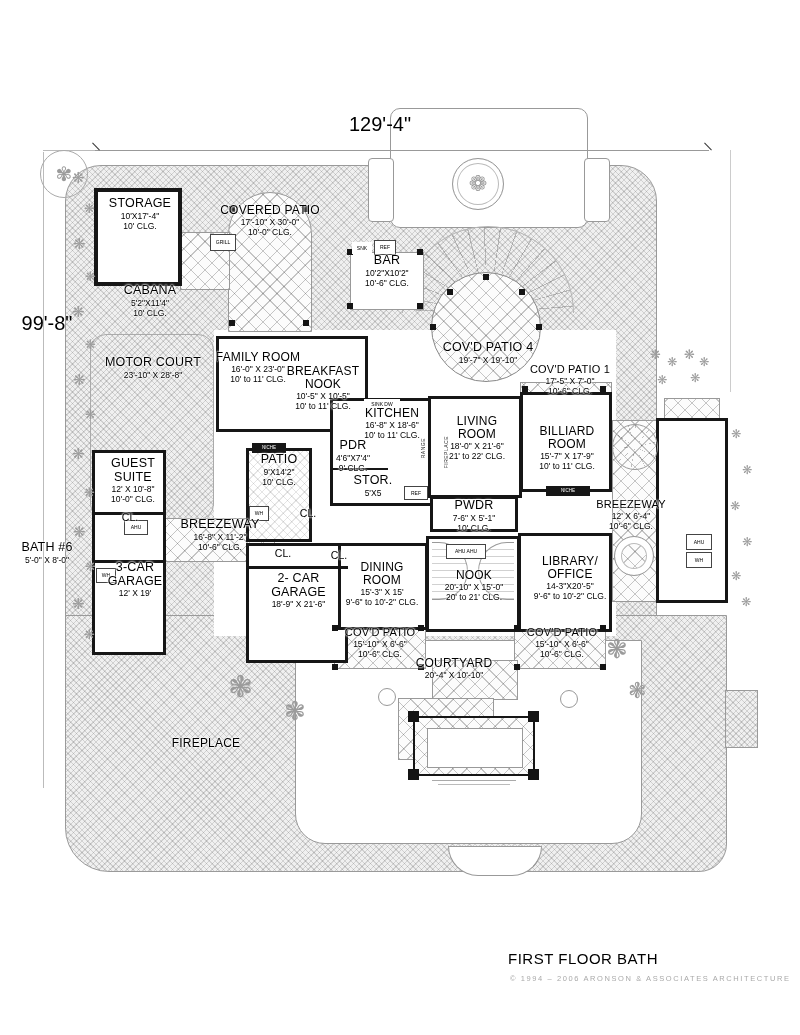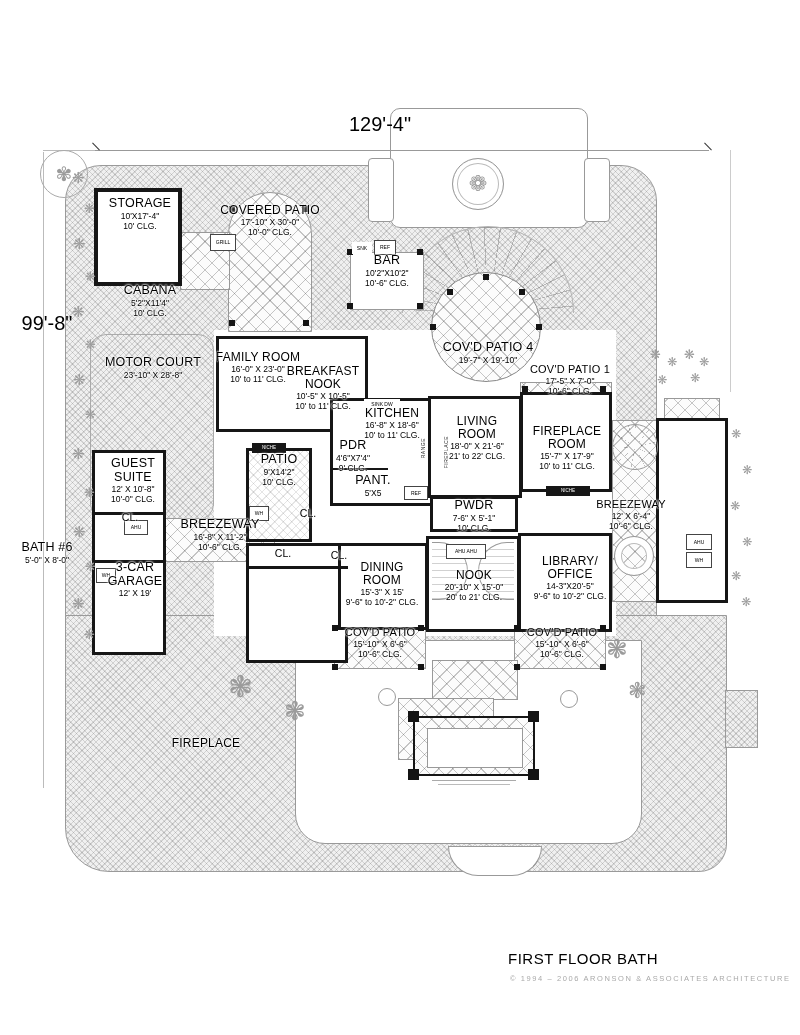--- a/index.html
+++ b/index.html
@@ -227,30 +227,30 @@
     <div class="rn">PDR</div>
     <div class="rd">4'6"X7'4"</div>
     <div class="rd">9' CLG.</div>
   </div>
   <div class="lbl" style="left:243px;top:453px;width:72px">
     <div class="rn">PATIO</div>
     <div class="rd">9'X14'2"</div>
     <div class="rd">10' CLG.</div>
   </div>
   <div class="lbl" style="left:341px;top:474px;width:64px">
-    <div class="rn">PANT.</div>
+    <div class="rn">STOR.</div>
     <div class="rd">5'X5</div>
   </div>
   <div class="lbl" style="left:436px;top:415px;width:82px">
     <div class="rn rn13">LIVING ROOM</div>
     <div class="rd">18'-0" X 21'-6"</div>
     <div class="rd">21' to 22' CLG.</div>
   </div>
   <div class="lbl" style="left:524px;top:425px;width:86px">
-    <div class="rn rn13">FIREPLACE ROOM</div>
+    <div class="rn rn13">BILLIARD ROOM</div>
     <div class="rd">15'-7" X 17'-9"</div>
     <div class="rd">10' to 11' CLG.</div>
   </div>
   <div class="lbl" style="left:102px;top:457px;width:62px">
     <div class="rn">GUEST SUITE</div>
     <div class="rd">12' X 10'-8"</div>
     <div class="rd">10'-0" CLG.</div>
   </div>
   <div class="lbl" style="left:162px;top:518px;width:116px">
     <div class="rn">BREEZEWAY</div>
@@ -258,20 +258,24 @@
     <div class="rd">10'-6" CLG.</div>
   </div>
   <div class="lbl" style="left:8px;top:541px;width:78px">
     <div class="rn">BATH #6</div>
     <div class="rd">5'-0" X 8'-0"</div>
   </div>
   <div class="lbl" style="left:102px;top:561px;width:66px">
     <div class="rn">3-CAR GARAGE</div>
     <div class="rd">12' X 19'</div>
   </div>
+  <div class="lbl" style="left:251px;top:572px;width:95px">
+    <div class="rn">2- CAR GARAGE</div>
+    <div class="rd">18'-9" X 21'-6"</div>
+  </div>
   <div class="lbl" style="left:342px;top:561px;width:80px">
     <div class="rn rn13">DINING ROOM</div>
     <div class="rd">15'-3" X 15'</div>
     <div class="rd">9'-6" to 10'-2" CLG.</div>
   </div>
   <div class="lbl" style="left:418px;top:569px;width:112px">
     <div class="rn rn13">NOOK</div>
     <div class="rd">20'-10" X 15'-0"</div>
     <div class="rd">20' to 21' CLG.</div>
   </div>
@@ -292,20 +296,24 @@
   </div>
   <div class="lbl" style="left:332px;top:627px;width:96px">
     <div class="rn rn11">COV'D PATIO</div>
     <div class="rd">15'-10" X 6'-6"</div>
     <div class="rd">10'-6" CLG.</div>
   </div>
   <div class="lbl" style="left:514px;top:627px;width:96px">
     <div class="rn rn11">COV'D PATIO</div>
     <div class="rd">15'-10" X 6'-6"</div>
     <div class="rd">10'-6" CLG.</div>
+  </div>
+  <div class="lbl" style="left:386px;top:657px;width:136px">
+    <div class="rn rn13">COURTYARD</div>
+    <div class="rd">20'-4" X 10'-10"</div>
   </div>
   <div class="lbl" style="left:150px;top:737px;width:112px">
     <div class="rn rn13">FIREPLACE</div>
   </div>
 
   <div class="lbl cl" style="left:115px;top:512px;width:30px">CL.</div>
   <div class="lbl cl" style="left:293px;top:508px;width:30px">CL.</div>
   <div class="lbl cl" style="left:268px;top:548px;width:30px">CL.</div>
   <div class="lbl cl" style="left:324px;top:550px;width:30px">CL.</div>
 

